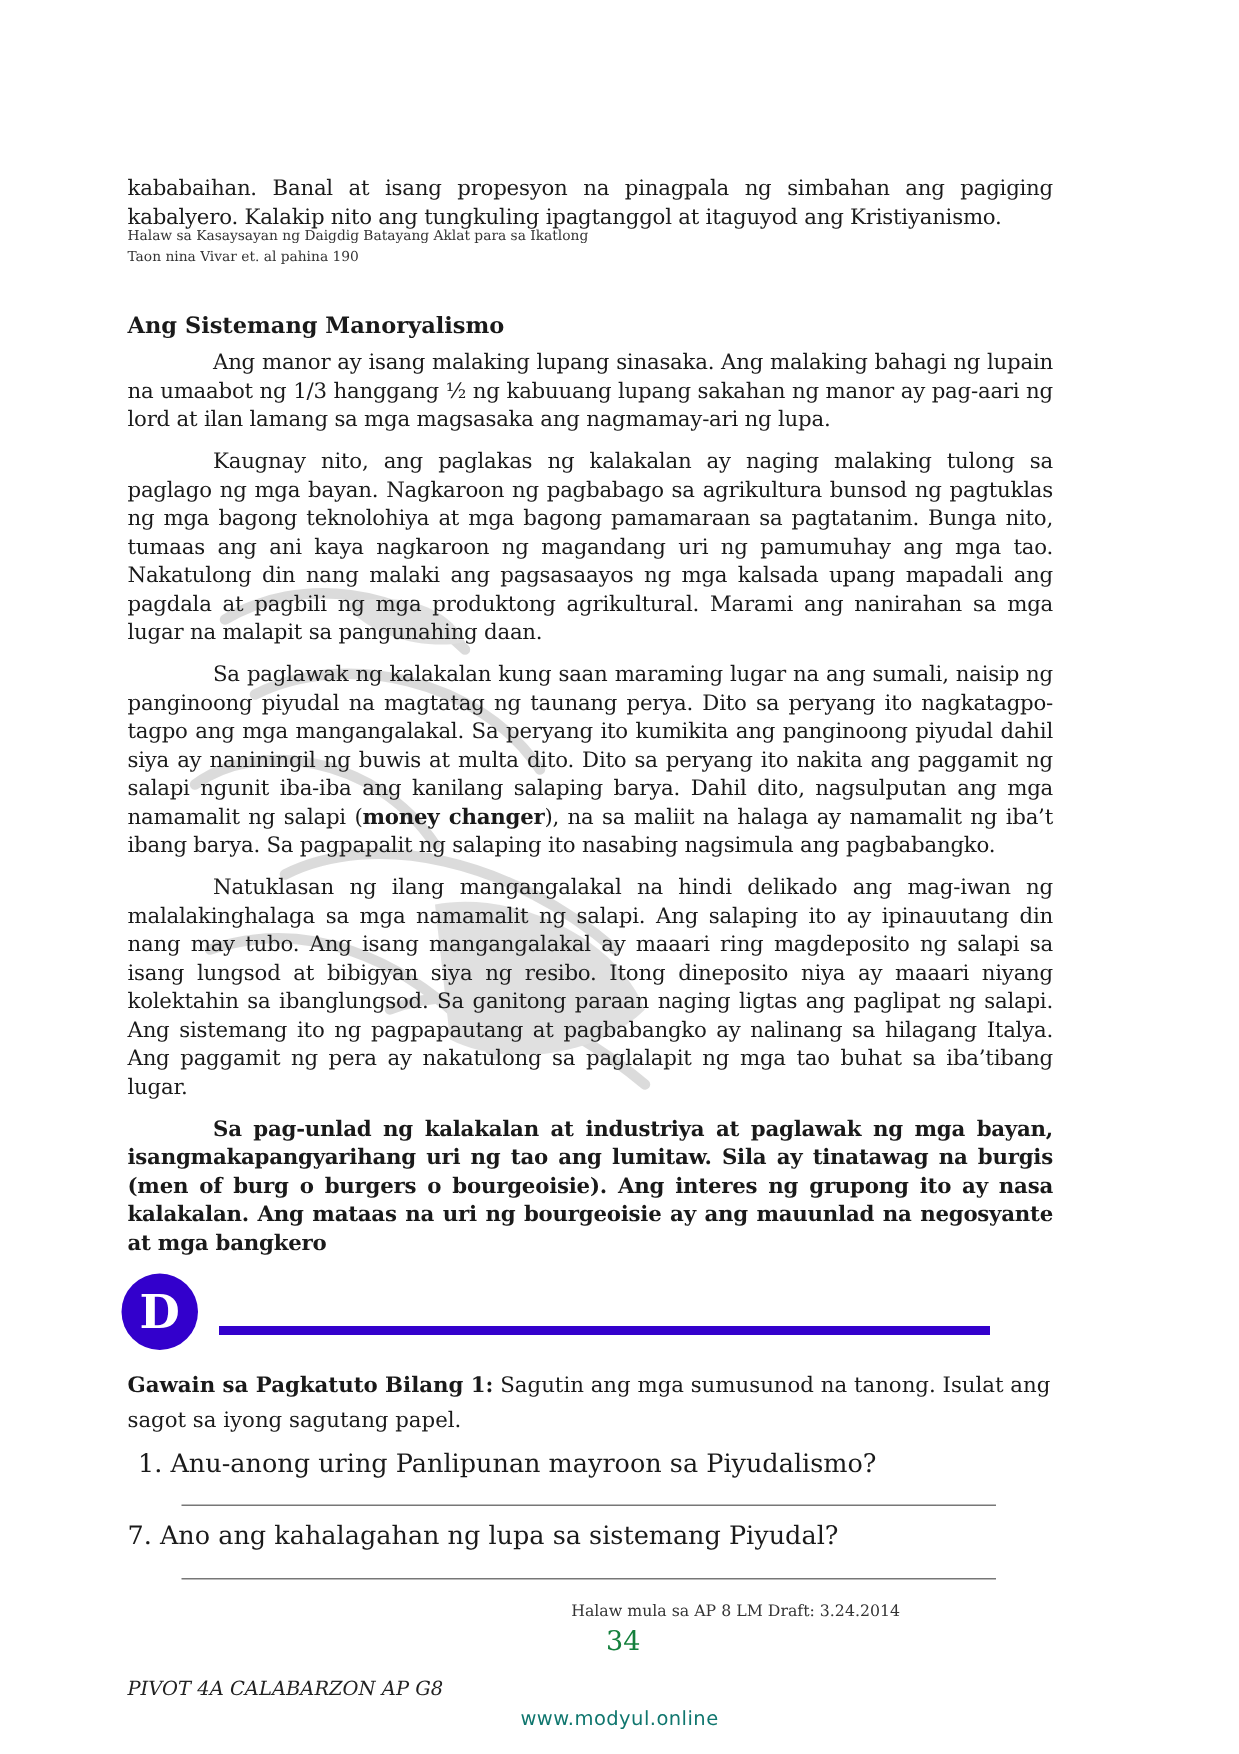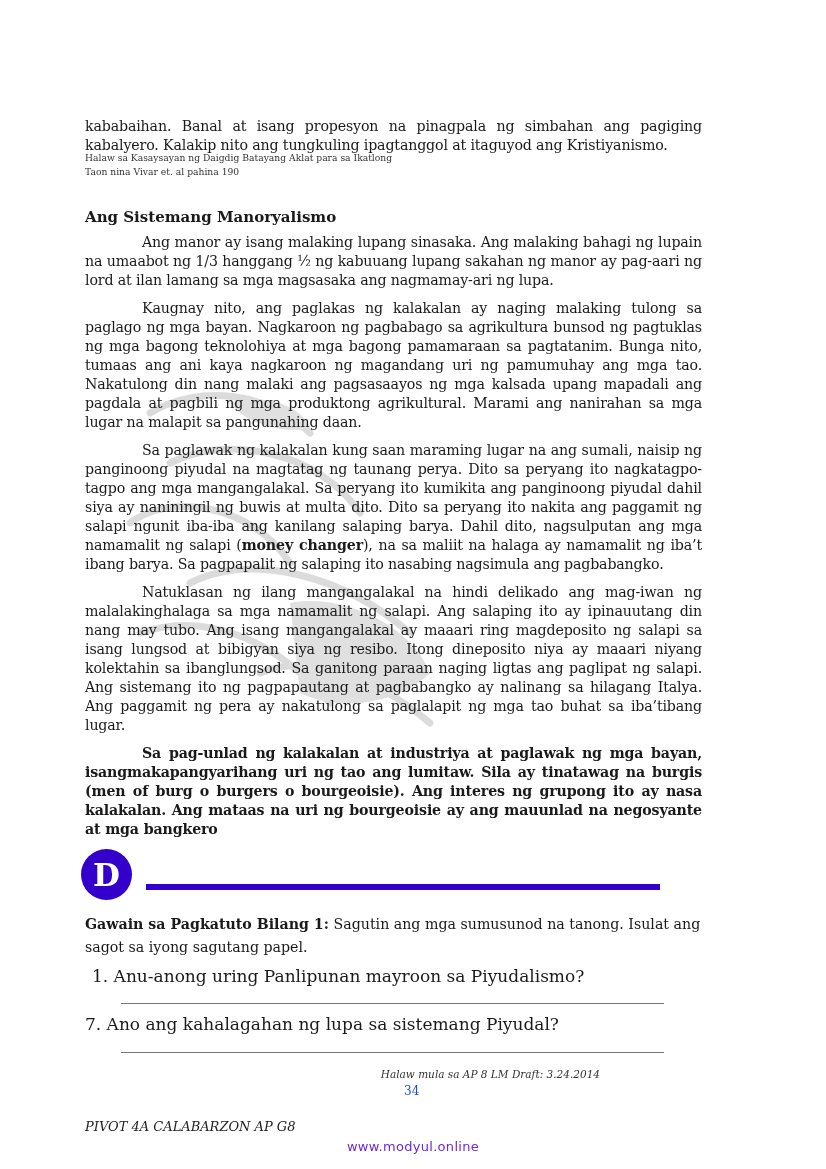--- a/index.html
+++ b/index.html
@@ -37,32 +37,32 @@
   }
   .task { font-size: 14.2px; line-height: 23px; }
   .task b { font-weight: bold; text-align: center; }
   .answer-line {
     position: absolute; left: 121px; width: 543px; height: 0;
     border-top: 1.3px solid #777;
   }
   .question { position: absolute; font-size: 17px; }
   .footer-src {
     position: absolute; right: 118px; top: 1055px;
-    font-size: 10.5px; font-style: italic; color: #333;
+    font-size: 10.5px; color: #333;
   }
   .footer-left {
     position: absolute; left: 85px; top: 1072px;
     font-size: 13px; font-style: italic; color: #222; margin-top: 34px;
   }
   .footer-page {
-    position: absolute; left: 404px; top: 1071px; font-size: 12px; color: #1d4ed8;
+    position: absolute; left: 404px; top: 1071px; font-size: 18px; color: #15803d;
   }
   .site {
     position: absolute; left: 0; width: 826px; top: 1126px; text-align: center;
-    font-family: "DejaVu Sans", sans-serif; font-size: 13px; color: #6d28d9;
+    font-family: "DejaVu Sans", sans-serif; font-size: 13px; color: #0f766e;
     letter-spacing: 0.3px;
   }
 </style>
 </head>
 <body>
 
 <div class="page">
 
   <svg class="watermark" viewBox="0 0 340 370">
     <g fill="none" stroke="#9a9a9a" stroke-width="7" stroke-linecap="round">

